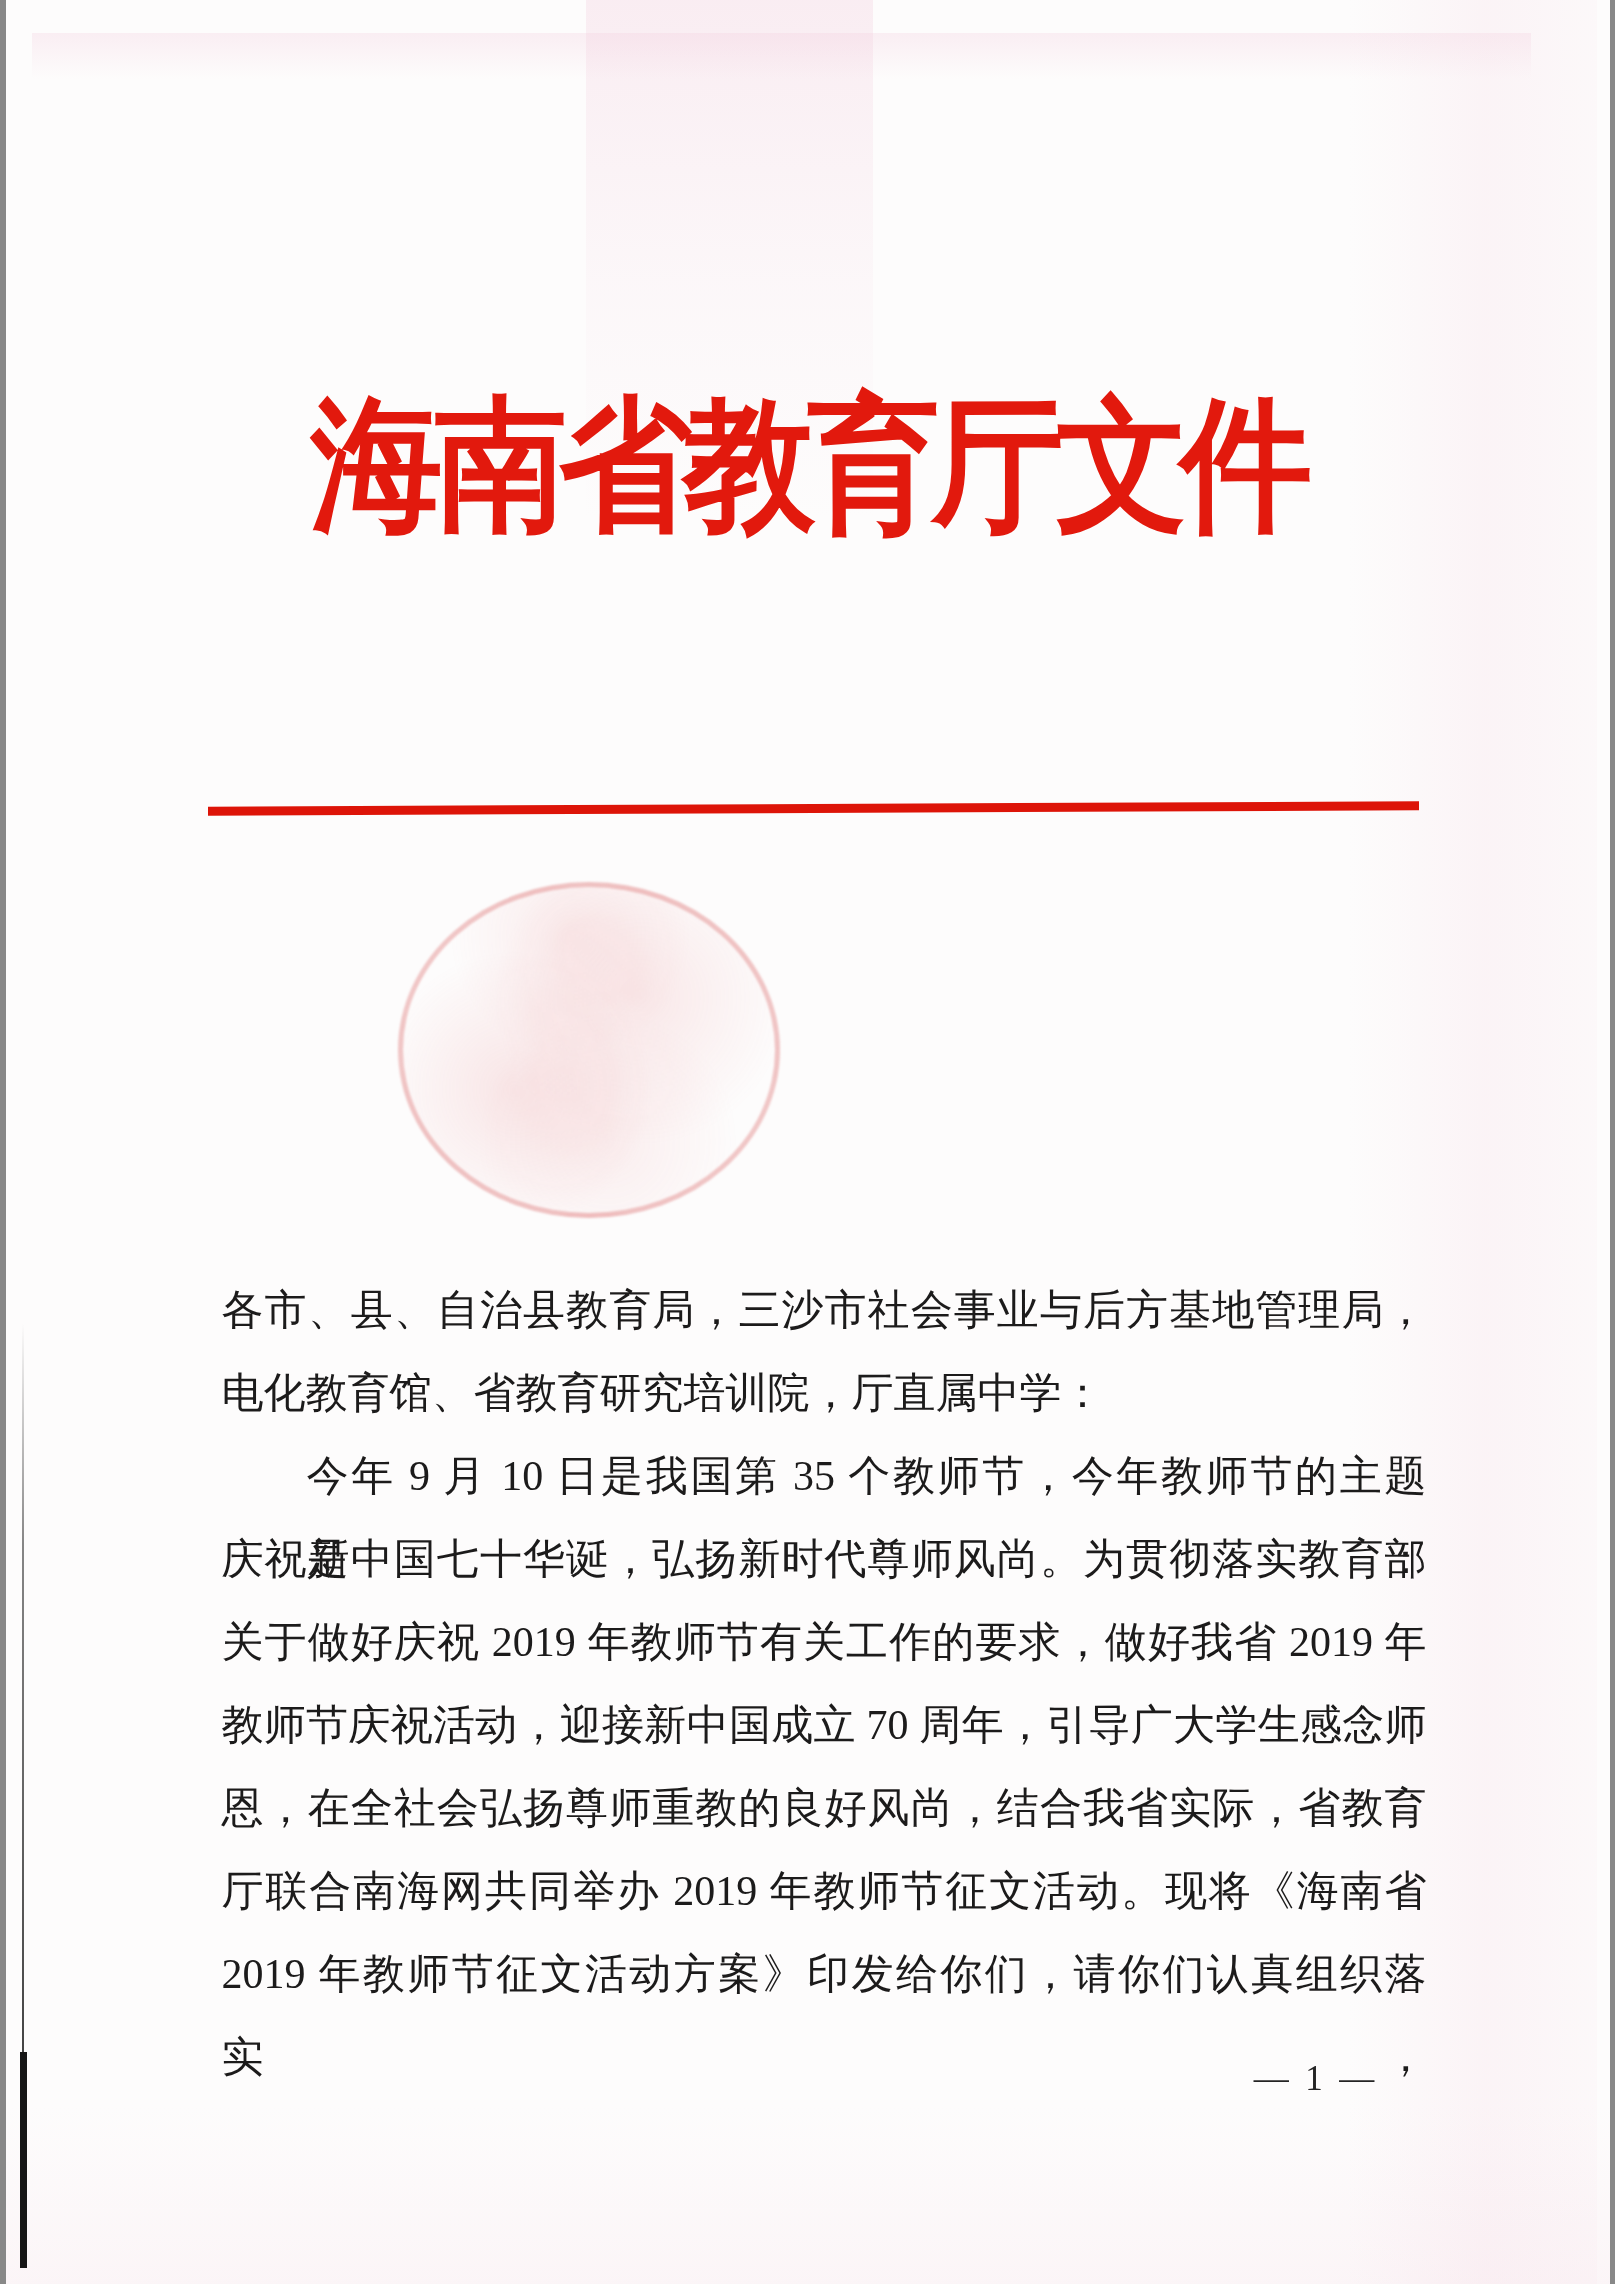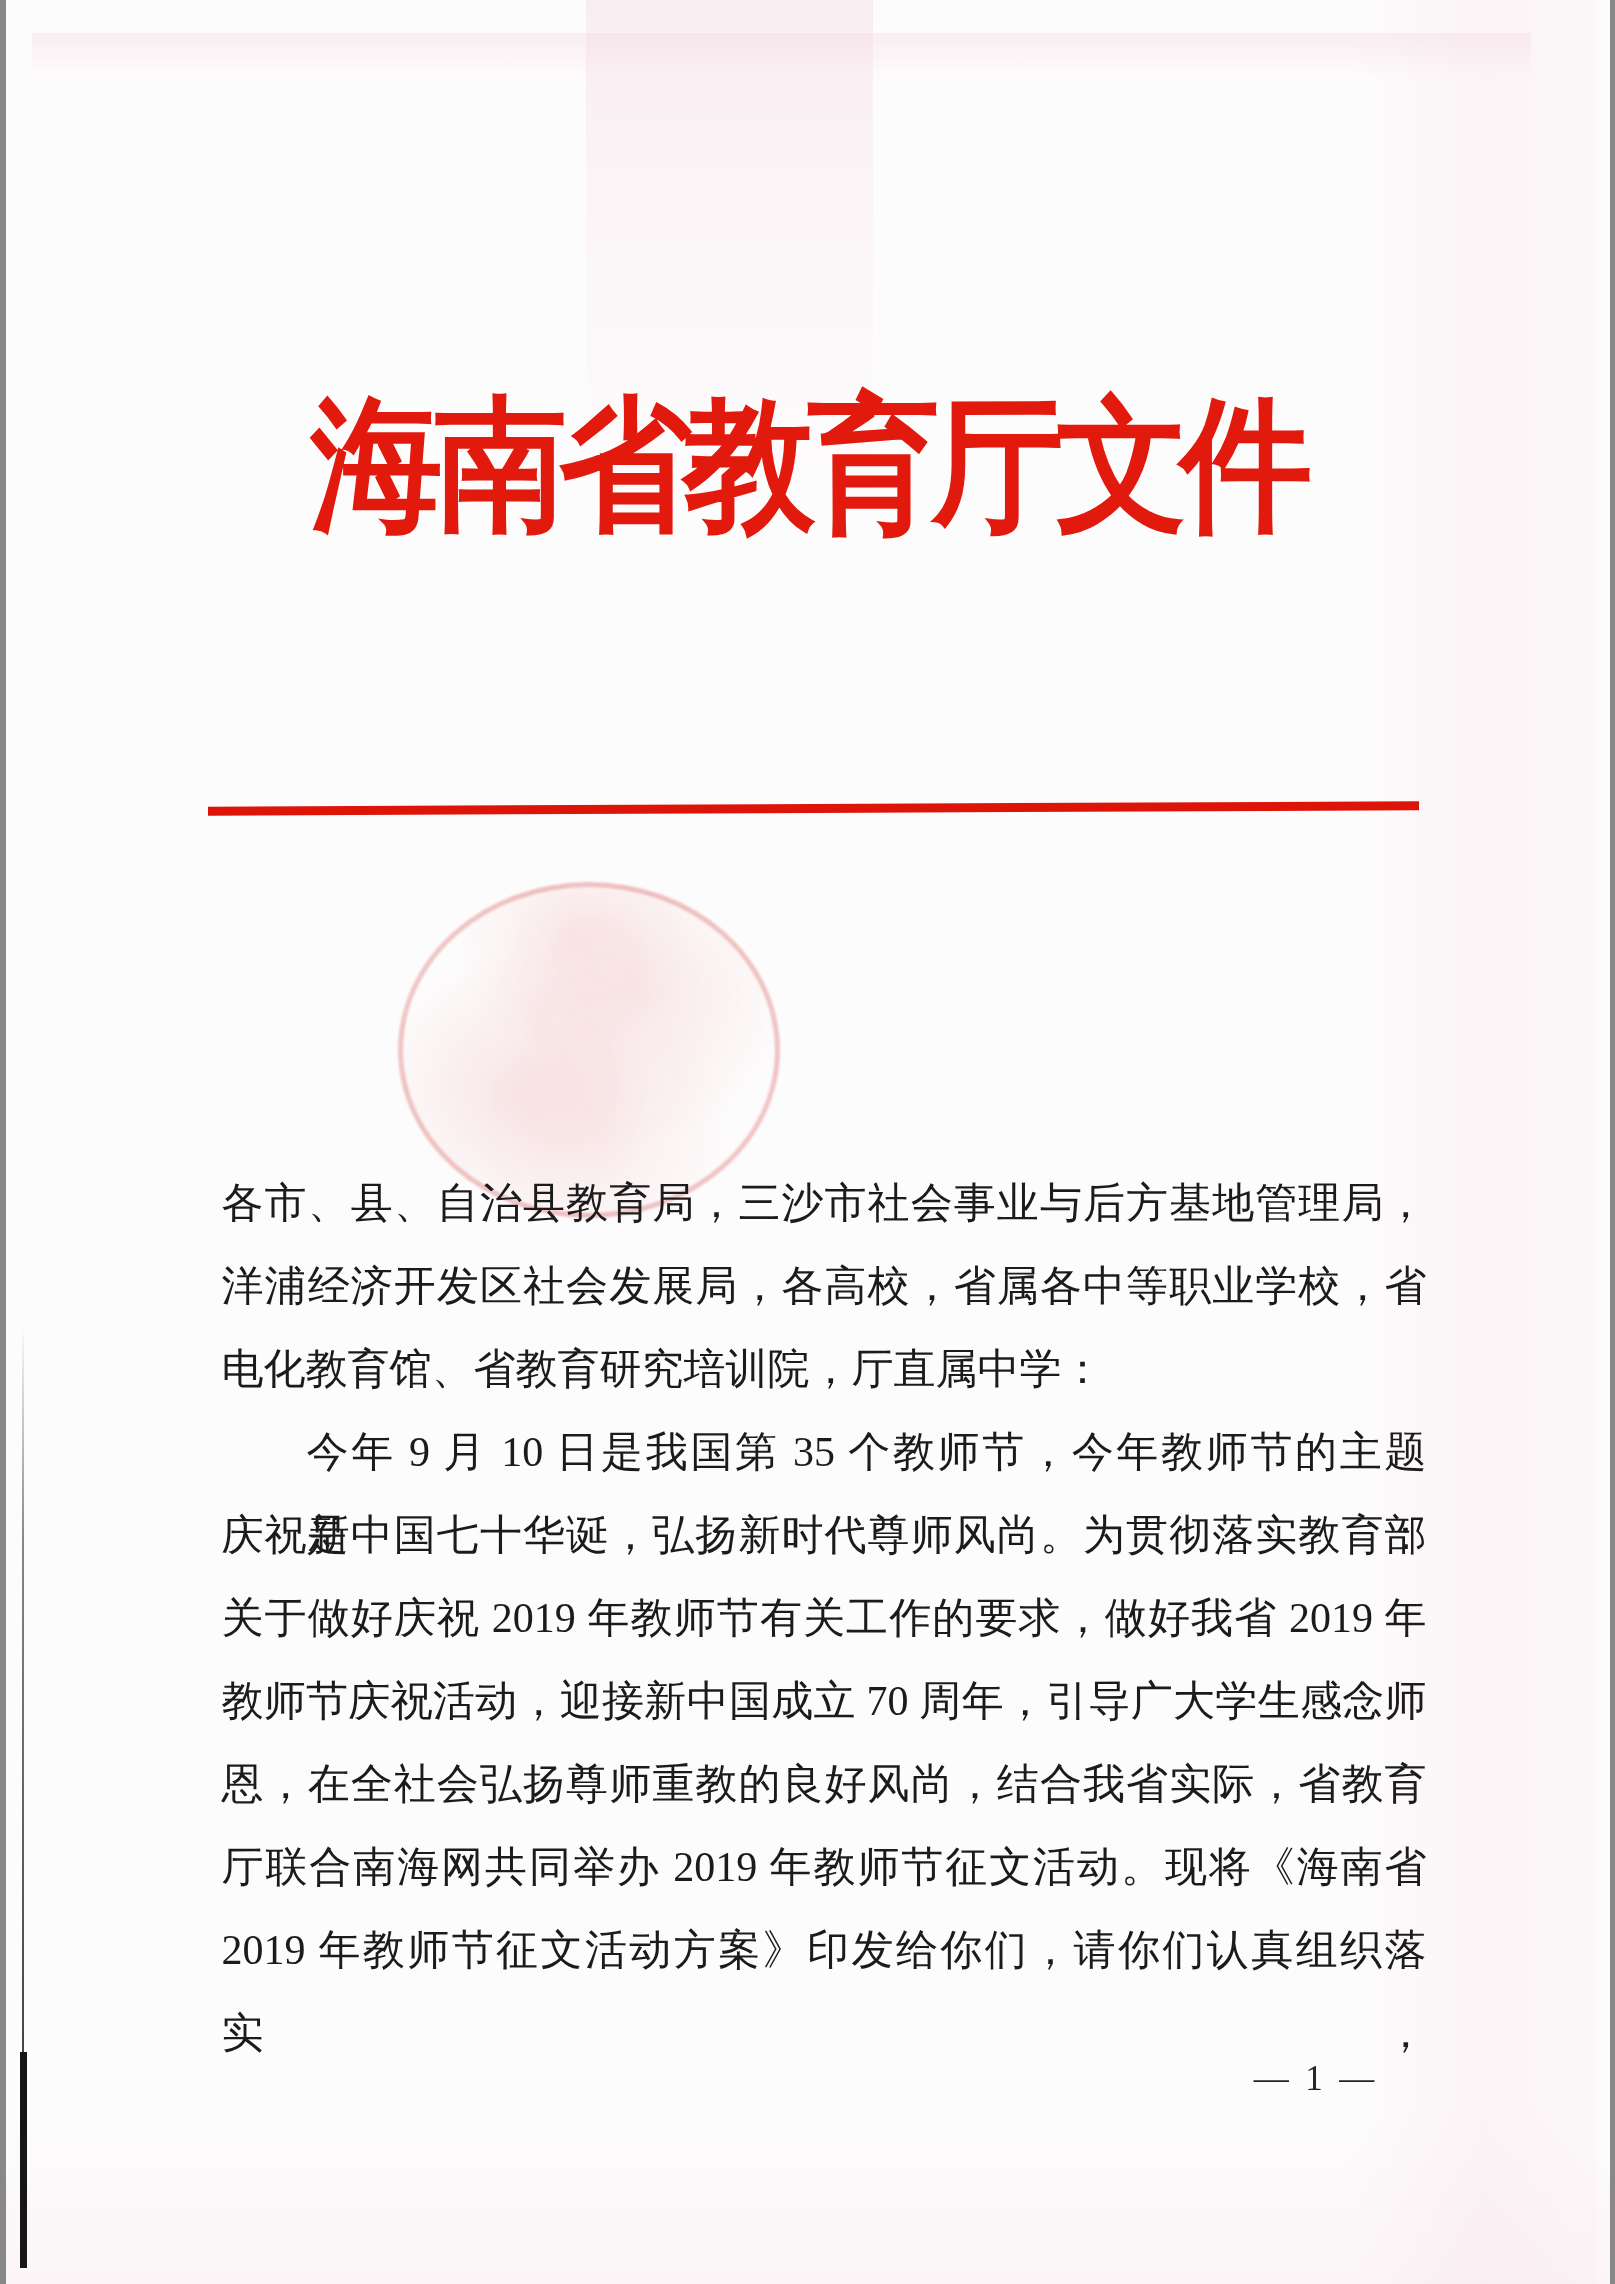--- a/index.html
+++ b/index.html
@@ -80,21 +80,21 @@
   .doc-title {
     position: absolute; left: 111px; right: 72px; top: 932px;
     text-align: center;
     font-size: 64px; line-height: 99px;
     font-weight: bold;
     letter-spacing: 1.3px;
     color: #131313;
     z-index: 2;
   }
   .body-block {
-    position: absolute; left: 216px; top: 1162px; width: 1205px;
+    position: absolute; left: 216px; top: 1269px; width: 1205px;
     font-size: 42px;
     color: #1c1b1b;
     z-index: 2;
   }
   .body-line {
     height: 83px; line-height: 83px;
     text-align: justify;
     text-align-last: left;
   }
   .body-line.fill { text-align-last: justify; }
@@ -124,21 +124,20 @@
   <div class="seal"></div>
 
   <div class="header-title">海南省教育厅文件</div>
 
 
   <div class="red-rule"></div>
 
 
   <div class="body-block">
       <div class="body-line fill">各市、县、自治县教育局，三沙市社会事业与后方基地管理局，</div>
-      <div class="body-line fill">洋浦经济开发区社会发展局，各高校，省属各中等职业学校，省</div>
       <div class="body-line">电化教育馆、省教育研究培训院，厅直属中学：</div>
       <div class="body-line fill indent">今年 9 月 10 日是我国第 35 个教师节，今年教师节的主题是：</div>
       <div class="body-line fill">庆祝新中国七十华诞，弘扬新时代尊师风尚。为贯彻落实教育部</div>
       <div class="body-line fill">关于做好庆祝 2019 年教师节有关工作的要求，做好我省 2019 年</div>
       <div class="body-line fill">教师节庆祝活动，迎接新中国成立 70 周年，引导广大学生感念师</div>
       <div class="body-line fill">恩，在全社会弘扬尊师重教的良好风尚，结合我省实际，省教育</div>
       <div class="body-line fill">厅联合南海网共同举办 2019 年教师节征文活动。现将《海南省</div>
       <div class="body-line fill">2019 年教师节征文活动方案》印发给你们，请你们认真组织落实，</div>
     </div>
 

